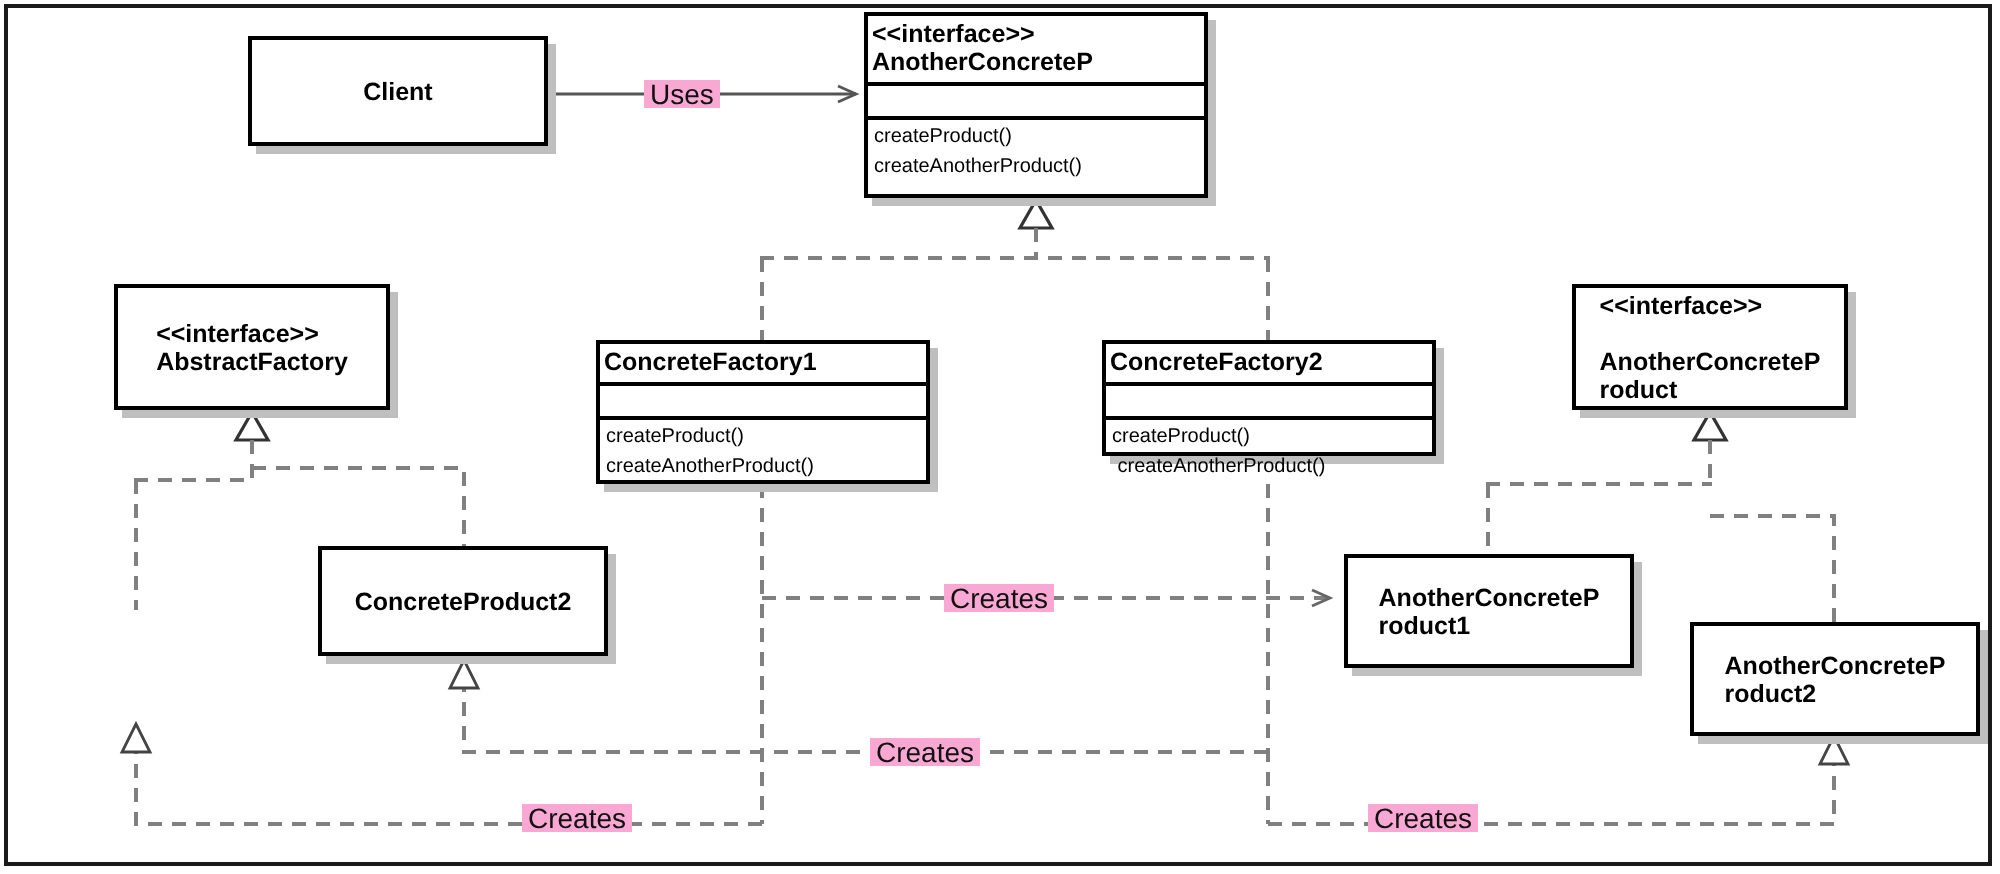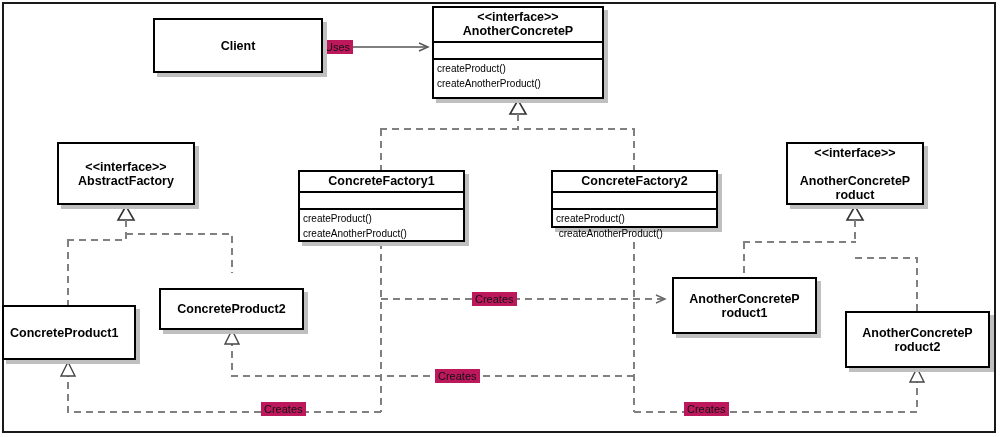--- a/index.html
+++ b/index.html
@@ -35,21 +35,21 @@
   }
   .node {
     position: absolute;
     background: #ffffff;
     border: 2px solid #000000;
     box-sizing: border-box;
     box-shadow: 4px 4px 0 0 #bfbfbf;
     z-index: 5;
   }
   .node .title {
-    text-align: center;
+    text-align: left;
     font-weight: bold;
     font-size: 12.5px;
     line-height: 14px;
     color: #000;
     padding: 3px 2px;
     box-sizing: border-box;
   }
   .node.compart .title {
     border-bottom: 2px solid #000;
     padding: 2px 2px 3px;
@@ -76,23 +76,23 @@
   }
   .node.leftlabel {
     justify-content: flex-start;
   }
   .node.leftlabel .title {
     text-align: left;
     padding-left: 6px;
   }
   .edgelabel {
     position: absolute;
-    font-size: 11px;
+    font-size: 14px;
     color: #111;
-    background: #be185d;
+    background: #f9a8d4;
     padding: 0 3px;
     line-height: 14px;
     z-index: 4;
     white-space: nowrap;
   }
 </style>
 </head>
 <body>
 
 <div id="canvas">
@@ -158,21 +158,21 @@
       <polyline points="634,376 232,376 232,336" fill="none" stroke="#808080" stroke-width="2" stroke-dasharray="7,5"></polyline>
       <polygon points="232,330 225,344 239,344" fill="#ffffff" stroke="#444" stroke-width="1.4"></polygon>
     </g>
 
     <g>
       <polyline points="634,412 917,412 917,374" fill="none" stroke="#808080" stroke-width="2" stroke-dasharray="7,5"></polyline>
       <polygon points="917,368 910,382 924,382" fill="#ffffff" stroke="#444" stroke-width="1.4"></polygon>
     </g>
   </svg>
 
-  <div class="node plain" style="left:124px; top:18px; width:170px; height:55px;margin-left:29px;">
+  <div class="node plain" style="left:124px; top:18px; width:150px; height:55px;">
     <div class="title">Client</div>
   </div>
 
   <div class="node compart" style="left:432px; top:6px; width:172px; height:93px;">
     <div class="title">
       <div>&lt;&lt;interface&gt;&gt;</div>
       <div>AnotherConcreteP</div>
     </div>
     <div class="attrs"></div>
     <div class="ops">createProduct()
@@ -201,27 +201,24 @@
   </div>
 
   <div class="node plain" style="left:786px; top:142px; width:138px; height:63px;">
     <div class="title" style="white-space:pre-line;">
       <div>&lt;&lt;interface&gt;&gt;</div>
       <div style="white-space:pre-line;">AnotherConcreteP
 roduct</div>
     </div>
   </div>
 
-  <div class="node plain" style="left:159px; top:288px; width:145px; height:42px;">
+  <div class="node plain" style="left:159px; top:273px; width:145px; height:55px;">
     <div class="title">ConcreteProduct2</div>
   </div>
 
-  <div class="node plain leftlabel" style="left:2px; top:305px; width:134px; height:55px;">
-    <div class="title">ConcreteProduct1</div>
-  </div>
 
   <div class="node plain" style="left:672px; top:277px; width:145px; height:57px;">
     <div class="title" style="white-space:pre-line;">AnotherConcreteP
 roduct1</div>
   </div>
 
   <div class="node plain" style="left:845px; top:311px; width:145px; height:57px;">
     <div class="title" style="white-space:pre-line;">AnotherConcreteP
 roduct2</div>
   </div>

